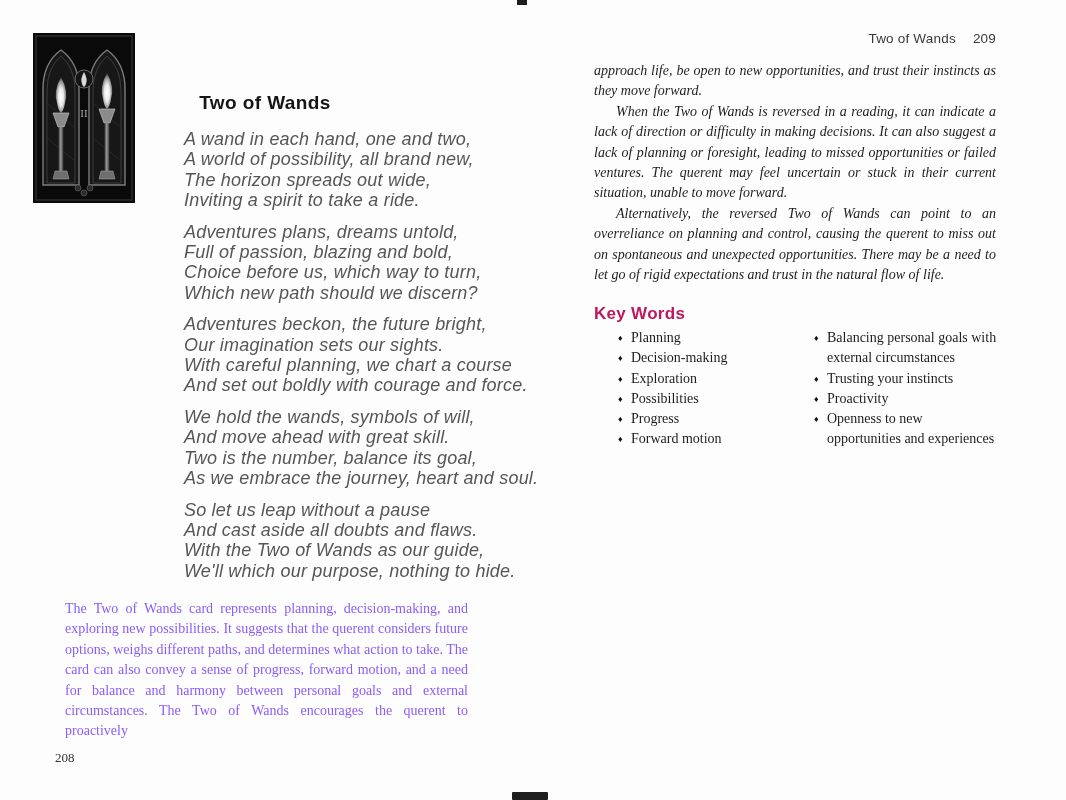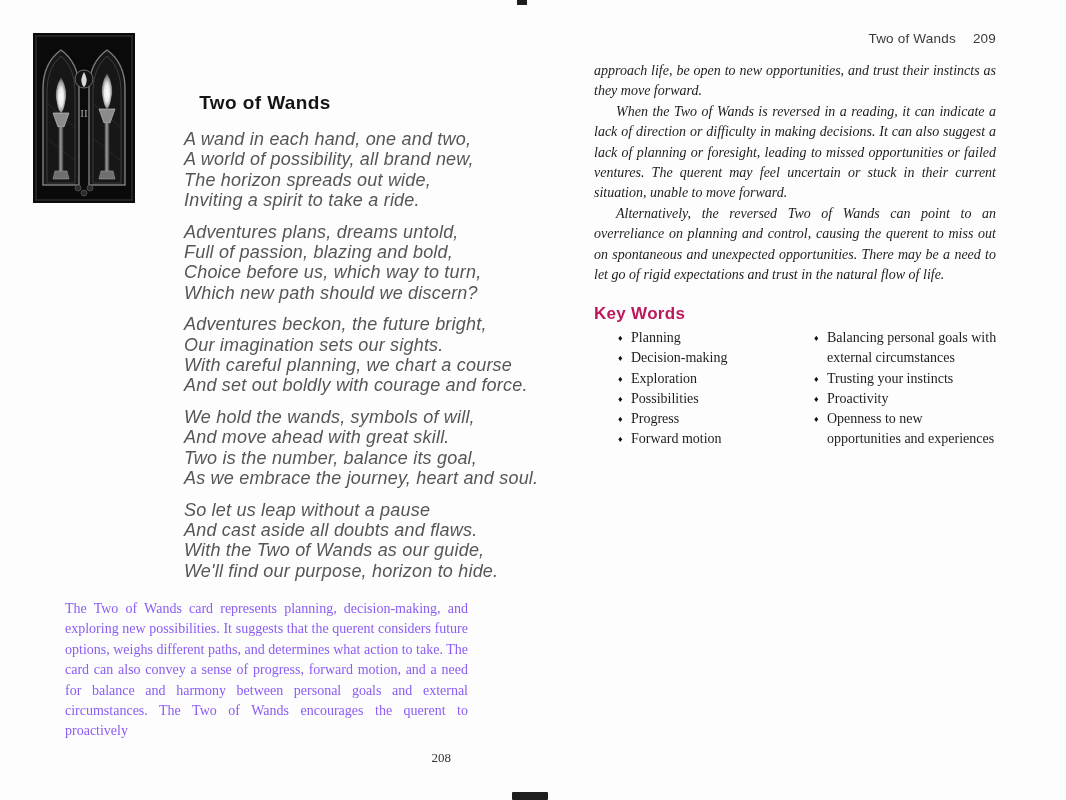--- a/index.html
+++ b/index.html
@@ -41,22 +41,22 @@
   .poem-line{line-height:20.4px;white-space:nowrap;}
 
   .left-body{
     position:absolute;left:65px;top:599px;width:403px;
     font-size:14px;line-height:20.4px;
     text-align:justify;
     color:#8b5cf6;
   }
 
   .left-folio{
-    position:absolute;left:48px;top:750px;width:403px;
-    text-align:right;font-size:13px;color:#333;
+    position:absolute;left:55px;top:750px;width:403px;
+    text-align:left;font-size:13px;color:#333;
   }
 
   
   .right-header{
     position:absolute;left:594px;top:31px;width:402px;
     display:flex;justify-content:flex-end;align-items:baseline;gap:17px;
     font-family:"Liberation Sans", sans-serif;
     font-size:13.5px;color:#3a3a3a;letter-spacing:.2px;
   }
 
@@ -172,21 +172,21 @@
     <div class="stanza">
       <div class="poem-line">We hold the wands, symbols of will,</div>
       <div class="poem-line">And move ahead with great skill.</div>
       <div class="poem-line">Two is the number, balance its goal,</div>
       <div class="poem-line">As we embrace the journey, heart and soul.</div>
     </div>
     <div class="stanza">
       <div class="poem-line">So let us leap without a pause</div>
       <div class="poem-line">And cast aside all doubts and flaws.</div>
       <div class="poem-line">With the Two of Wands as our guide,</div>
-      <div class="poem-line">We'll find our purpose, horizon to hide.</div>
+      <div class="poem-line">We'll which our purpose, nothing to hide.</div>
     </div>
   </div>
 
   <div class="left-body">The Two of Wands card represents planning, decision-making, and exploring new possibilities. It suggests that the querent considers future options, weighs different paths, and determines what action to take. The card can also convey a sense of progress, forward motion, and a need for balance and harmony between personal goals and external circumstances. The Two of Wands encourages the querent to proactively</div>
 
   <div class="left-folio">208</div>
 
   <div class="right-header">
     <span>Two of Wands</span>
     <span>209</span>

